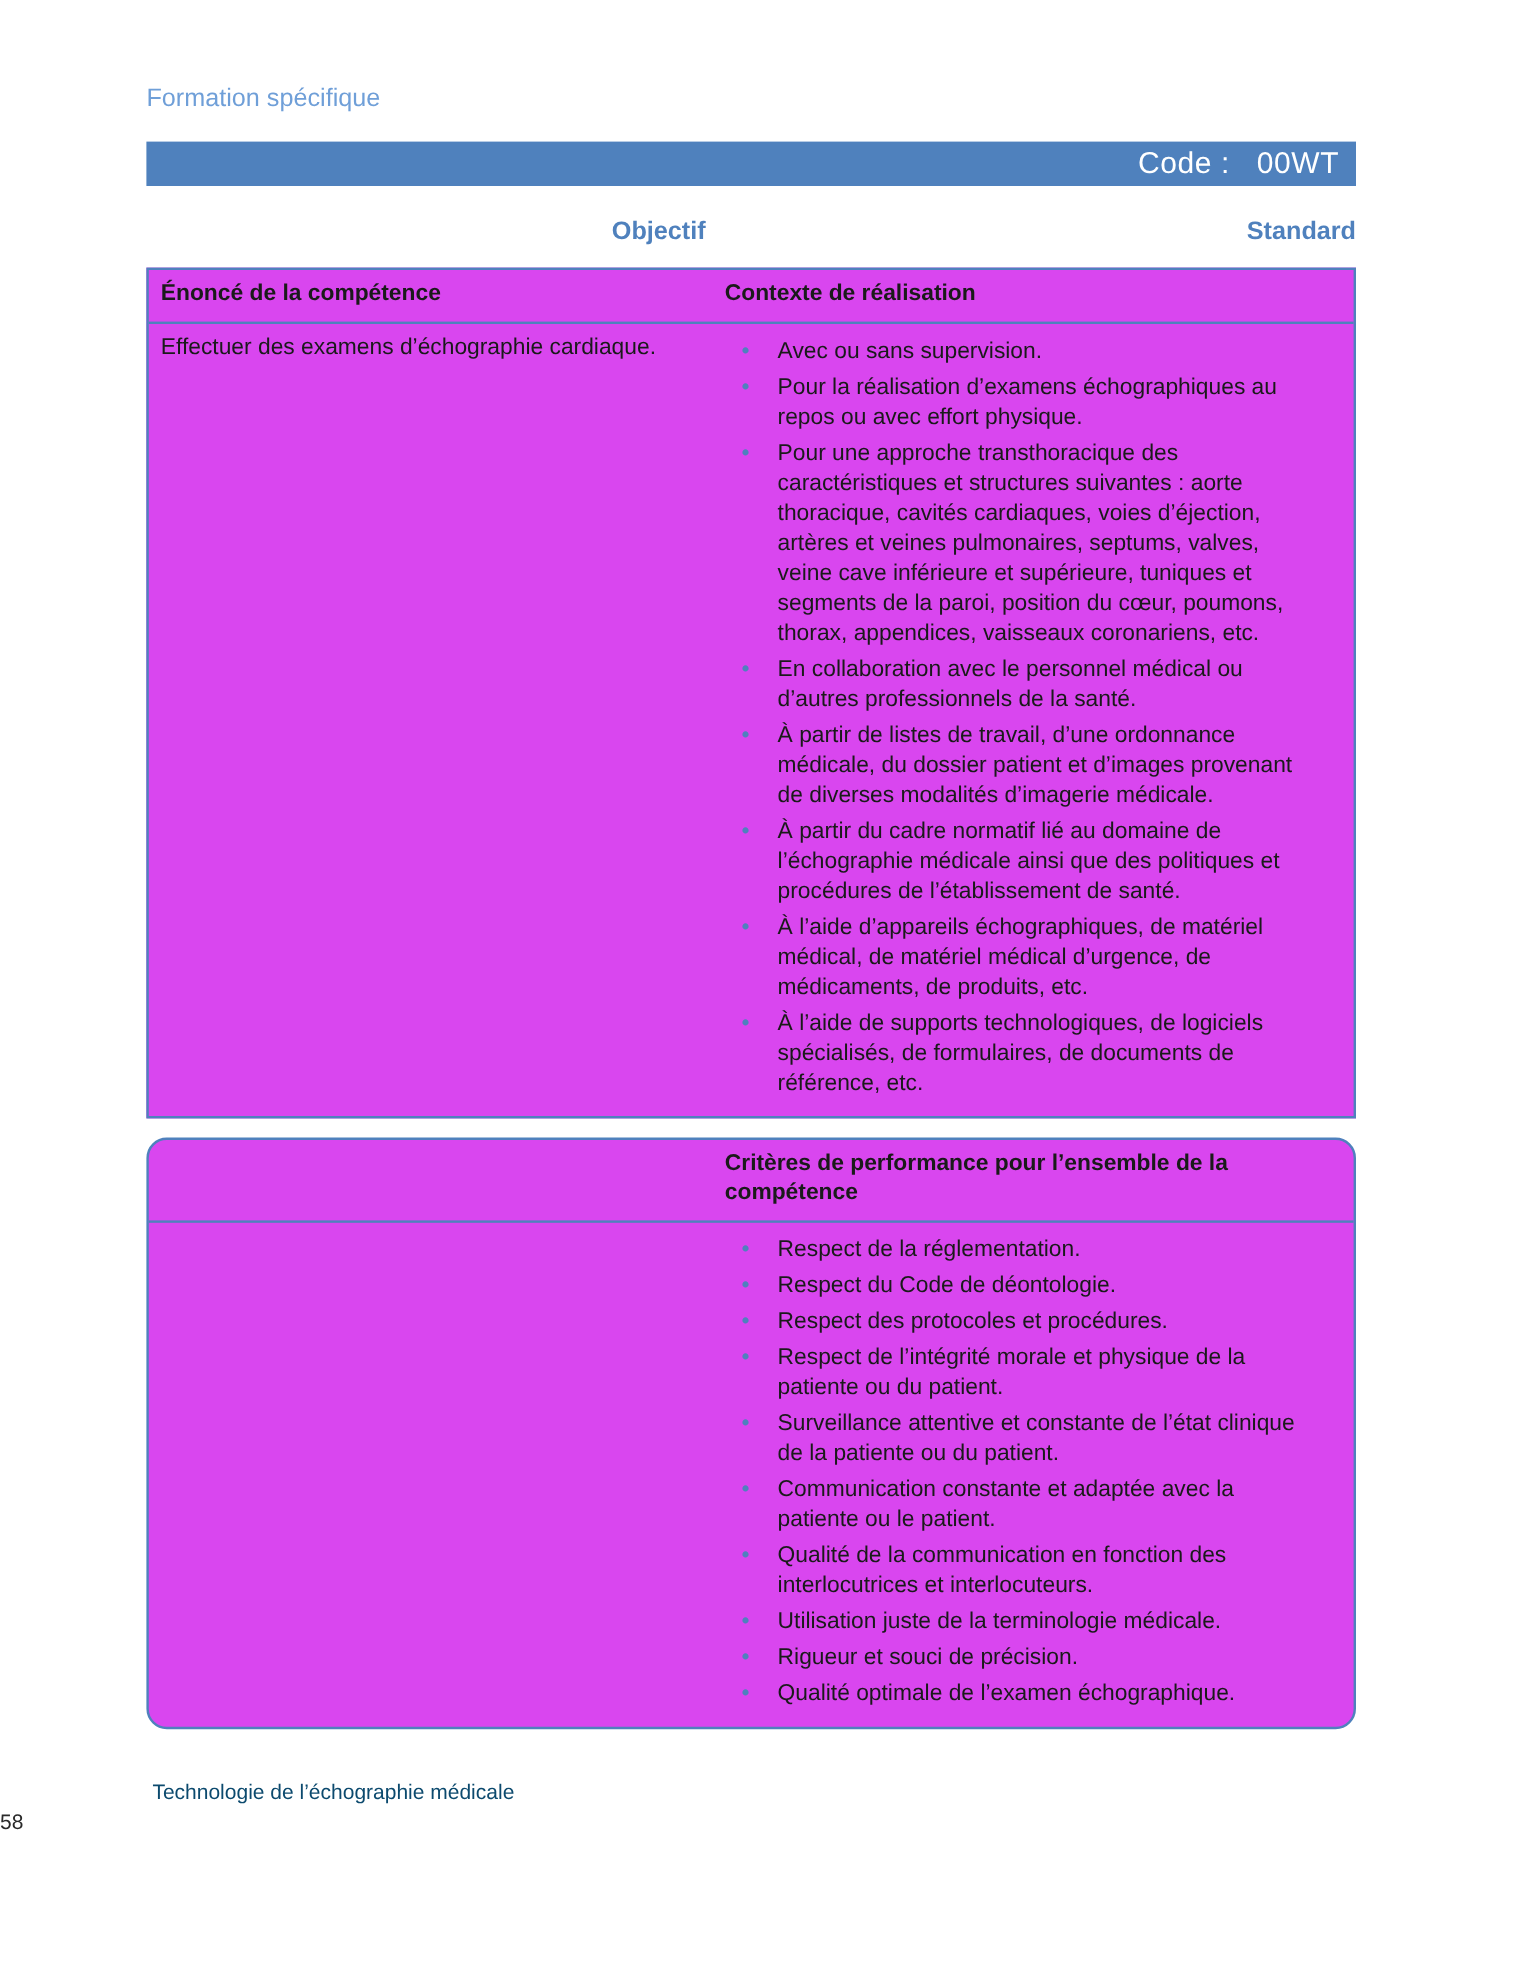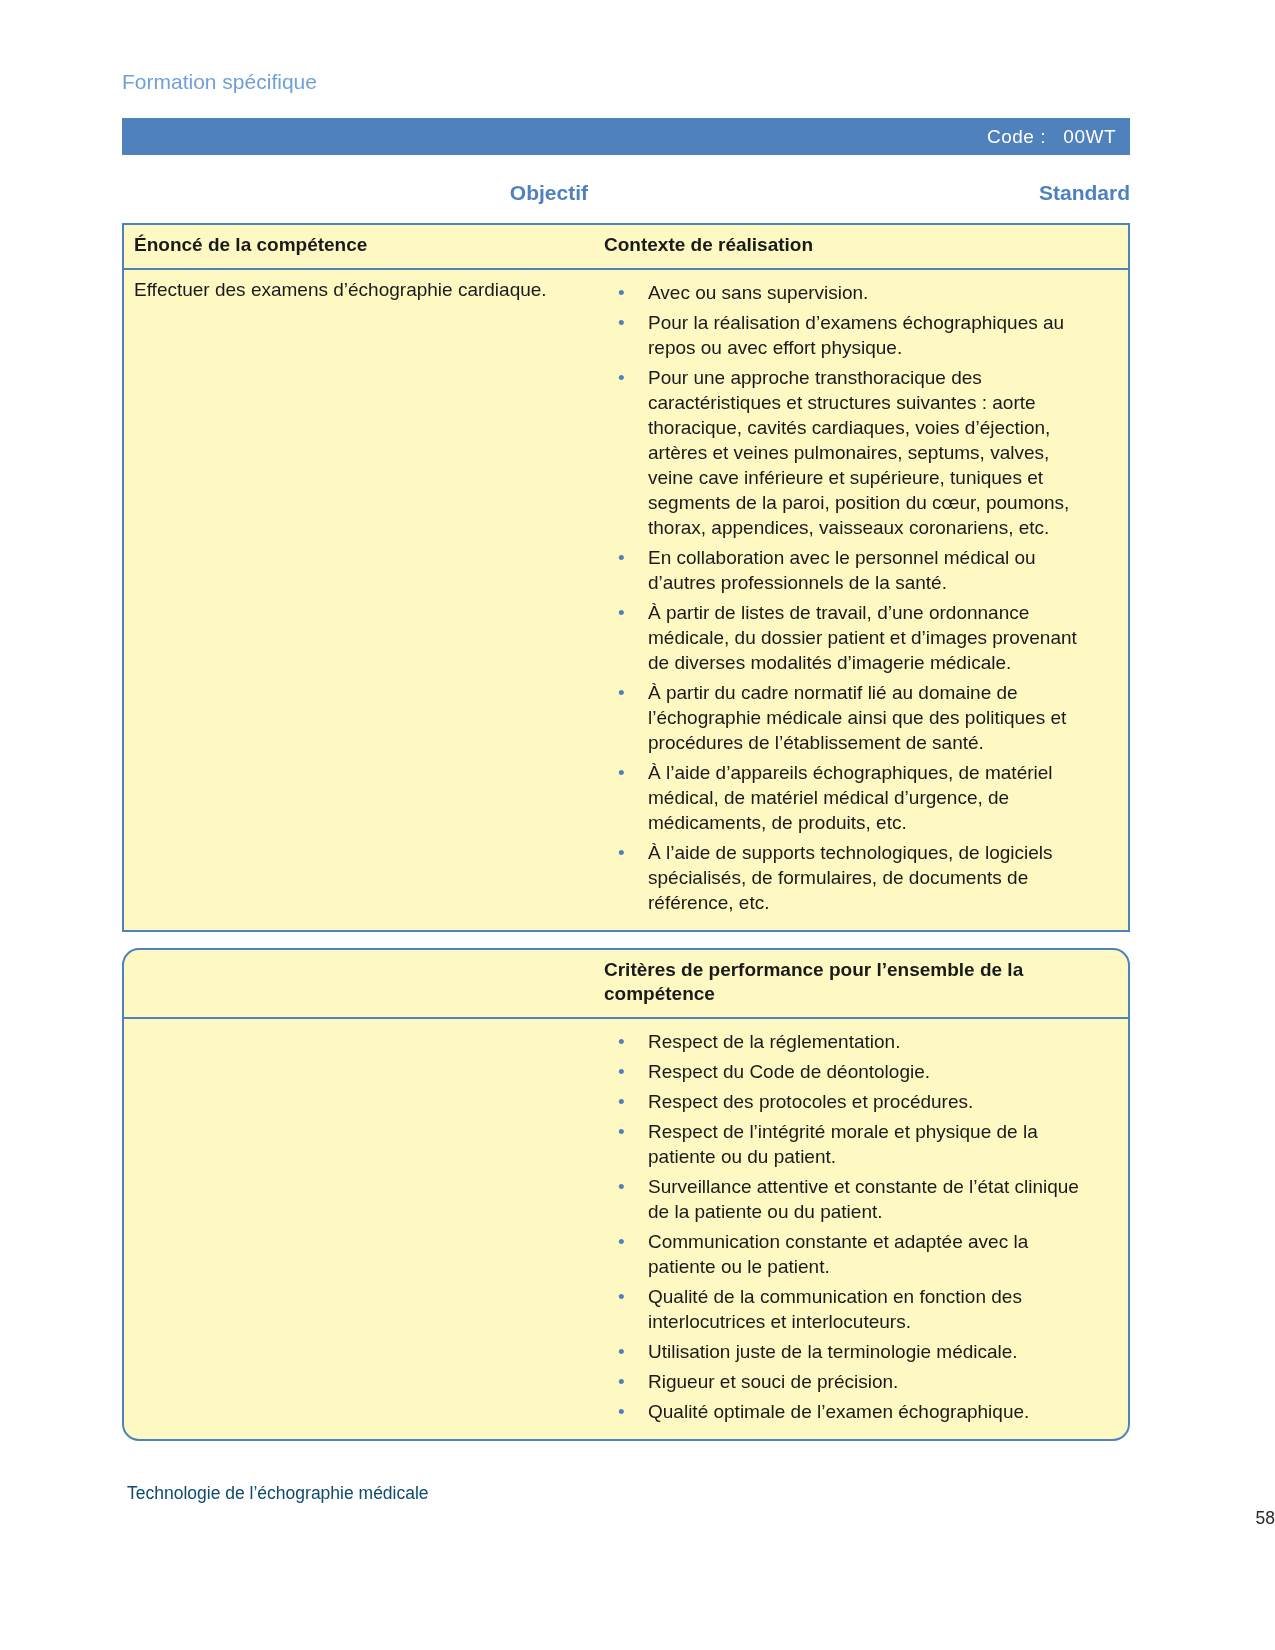--- a/index.html
+++ b/index.html
@@ -17,36 +17,36 @@
     margin-top: 70px; margin-bottom: 24px;
     color: var(--runhead, #6f9fd8);
     font-size: 21px;
   }
 
   .code-bar {
     background: var(--accent, #4f81bd);
     height: 37px;
     display: flex; align-items: center; justify-content: flex-end;
     padding-right: 14px;
-    color: #ffffff; font-size: 19px;
+    color: #ffffff; font-size: 25px;
   }
   .code-label { white-space: pre; letter-spacing: 0.5px; }
 
   .col-heads {
     display: grid; grid-template-columns: 466px 1fr;
     margin-top: 26px; margin-bottom: 18px;
   }
   .col-head {
     color: var(--accent, #4f81bd);
     font-weight: bold; font-size: 21px; text-align: right;
   }
   .col-head.left { padding-left: 8px; }
   .col-head.right { padding-left: 16px; }
 
-  .panel { border: 2px solid var(--accent, #4f81bd); background: #fef9c3; }
+  .panel { border: 2px solid var(--accent, #4f81bd); background: #d946ef; }
   .panel + .panel { margin-top: 16px; border-radius: 17px; }
   .panel-row { display: grid; grid-template-columns: 464px 1fr; }
   .panel-row.head { border-bottom: 2px solid var(--accent, #4f81bd); }
 
   .cell { font-size: 19px; line-height: 1.3; padding: 8px 10px 10px 10px; }
   .cell.left  { padding-left: 10px; padding-right: 8px; }
   .cell.right { padding-left: 16px; padding-right: 38px; }
   .bold { font-weight: bold; }
   .criteria-head-text { max-width: 440px; }
 
@@ -58,21 +58,21 @@
     position: absolute; left: -30px; top: 0;
     font-size: 19px;
   }
 
   .footer-left {
     position: absolute; left: 127px; top: 1483px;
     font-size: 17.5px; color: #0c4a6e;
   }
   .page-number {
     position: absolute; left: 0; top: 1508px; width: 1275px;
-    text-align: right; font-size: 17.5px; color: #2a2a2a;
+    text-align: left; font-size: 17.5px; color: #2a2a2a;
   }
 </style>
 </head>
 <body>
 
 <div class="page">
   <div class="content">
 
     <div class="running-head">Formation spécifique</div>
 

